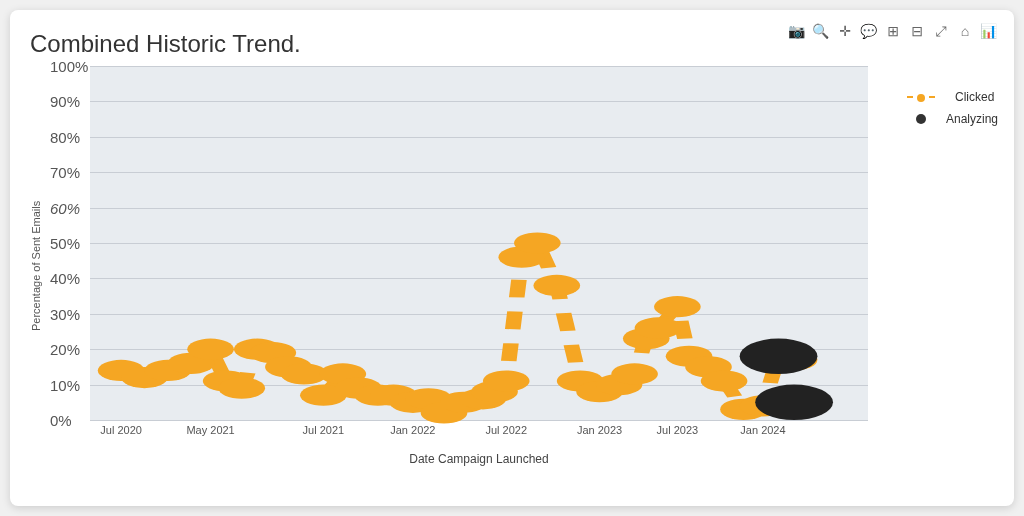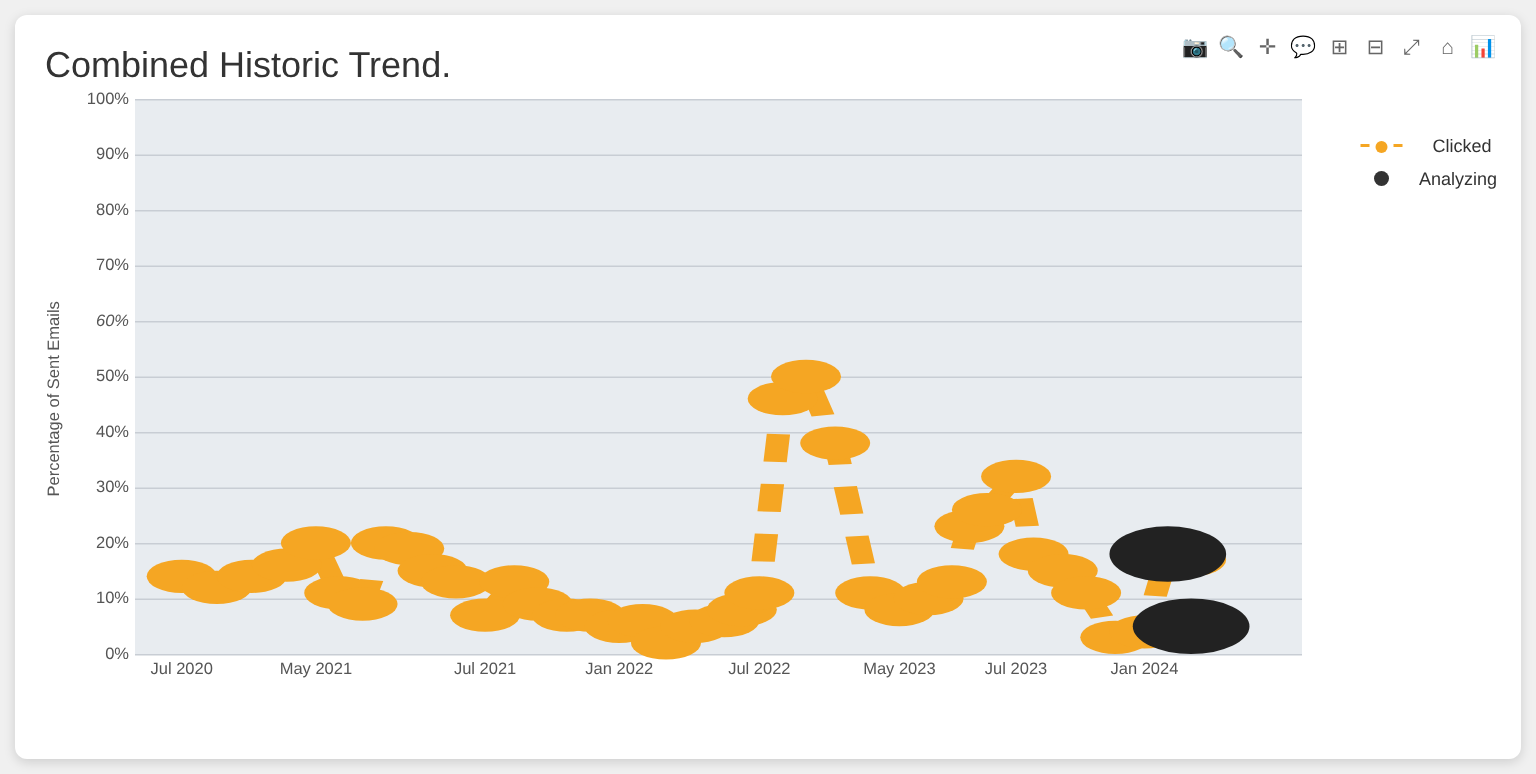--- a/index.html
+++ b/index.html
@@ -72,25 +72,24 @@
     }
     .grid-line {
       position: absolute;
       left: 0;
       right: 0;
       border-top: 1px solid #c8cdd4;
     }
     .y-tick-label {
       position: absolute;
       right: calc(100% + 4px);
-      font-size: 11px;
+      font-size: 15px;
       color: #555;
       transform: translateY(-50%);
       white-space: nowrap;
-      text-align: right;
       width: 36px;
     }
     .x-axis-area {
       height: 30px;
       position: relative;
       margin-left: 40px;
       margin-right: 130px;
     }
     .x-tick-label {
       position: absolute;
@@ -247,24 +246,25 @@
               <circle cx="88.5" cy="82" r="5" fill="#222"></circle>
             </svg>
           </div>
       </div>
       <div class="x-axis-area" id="xAxisArea">
           <div class="x-tick-label" style="left: 4%;">Jul 2020</div>
           <div class="x-tick-label" style="left: 15.5%;">May 2021</div>
           <div class="x-tick-label" style="left: 30%;">Jul 2021</div>
           <div class="x-tick-label" style="left: 41.5%;">Jan 2022</div>
           <div class="x-tick-label" style="left: 53.5%;">Jul 2022</div>
-          <div class="x-tick-label" style="left: 65.5%;">May 2023</div>
+          <div class="x-tick-label" style="left: 65.5%;">Jan 2023</div>
           <div class="x-tick-label" style="left: 75.5%; text-align: right;">Jul 2023</div>
           <div class="x-tick-label" style="left: 86.5%;">Jan 2024</div>
         </div>
+      <div class="x-axis-title">Date Campaign Launched</div>
     </div>
   </div>
 
   <div class="legend">
     <div class="legend-item">
       <div class="legend-line-clicked"></div>
       <span>Clicked</span>
     </div>
     <div class="legend-item">
       <div class="legend-dot-analyzing"></div>

